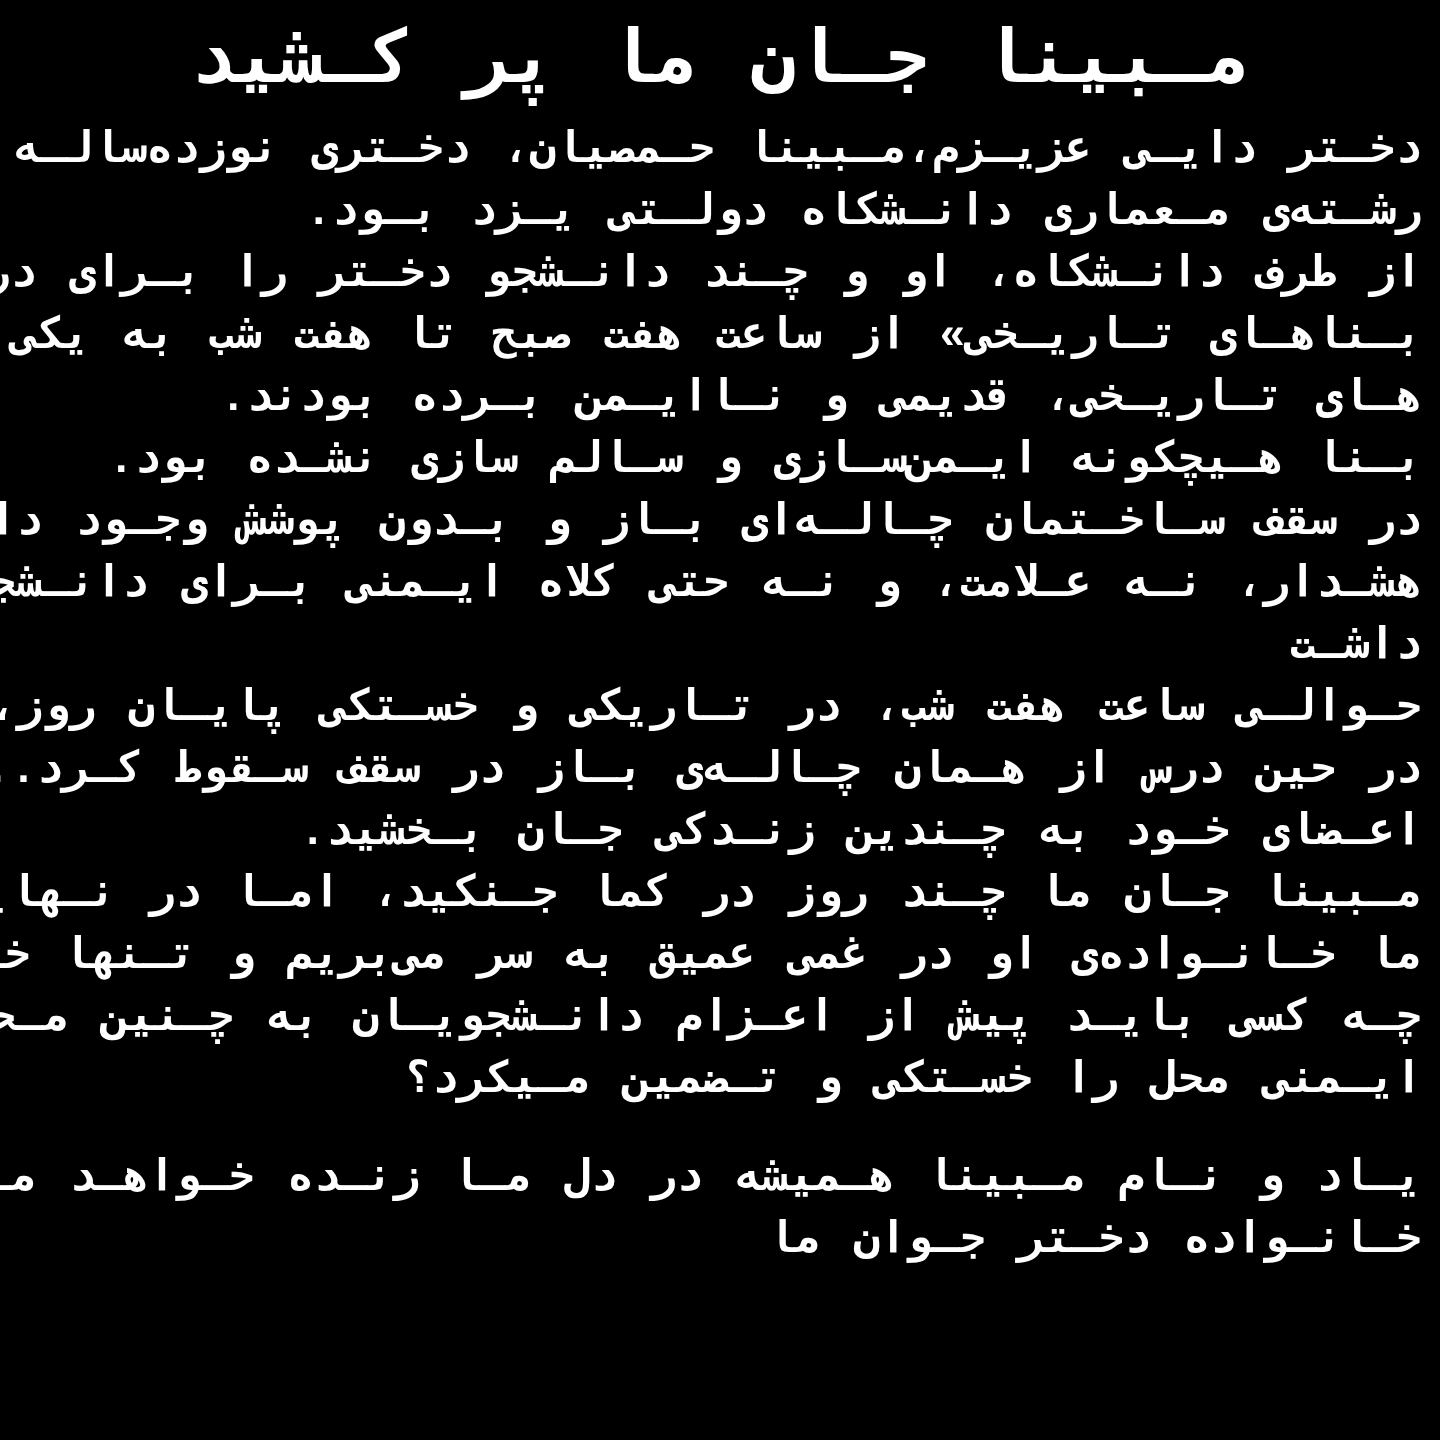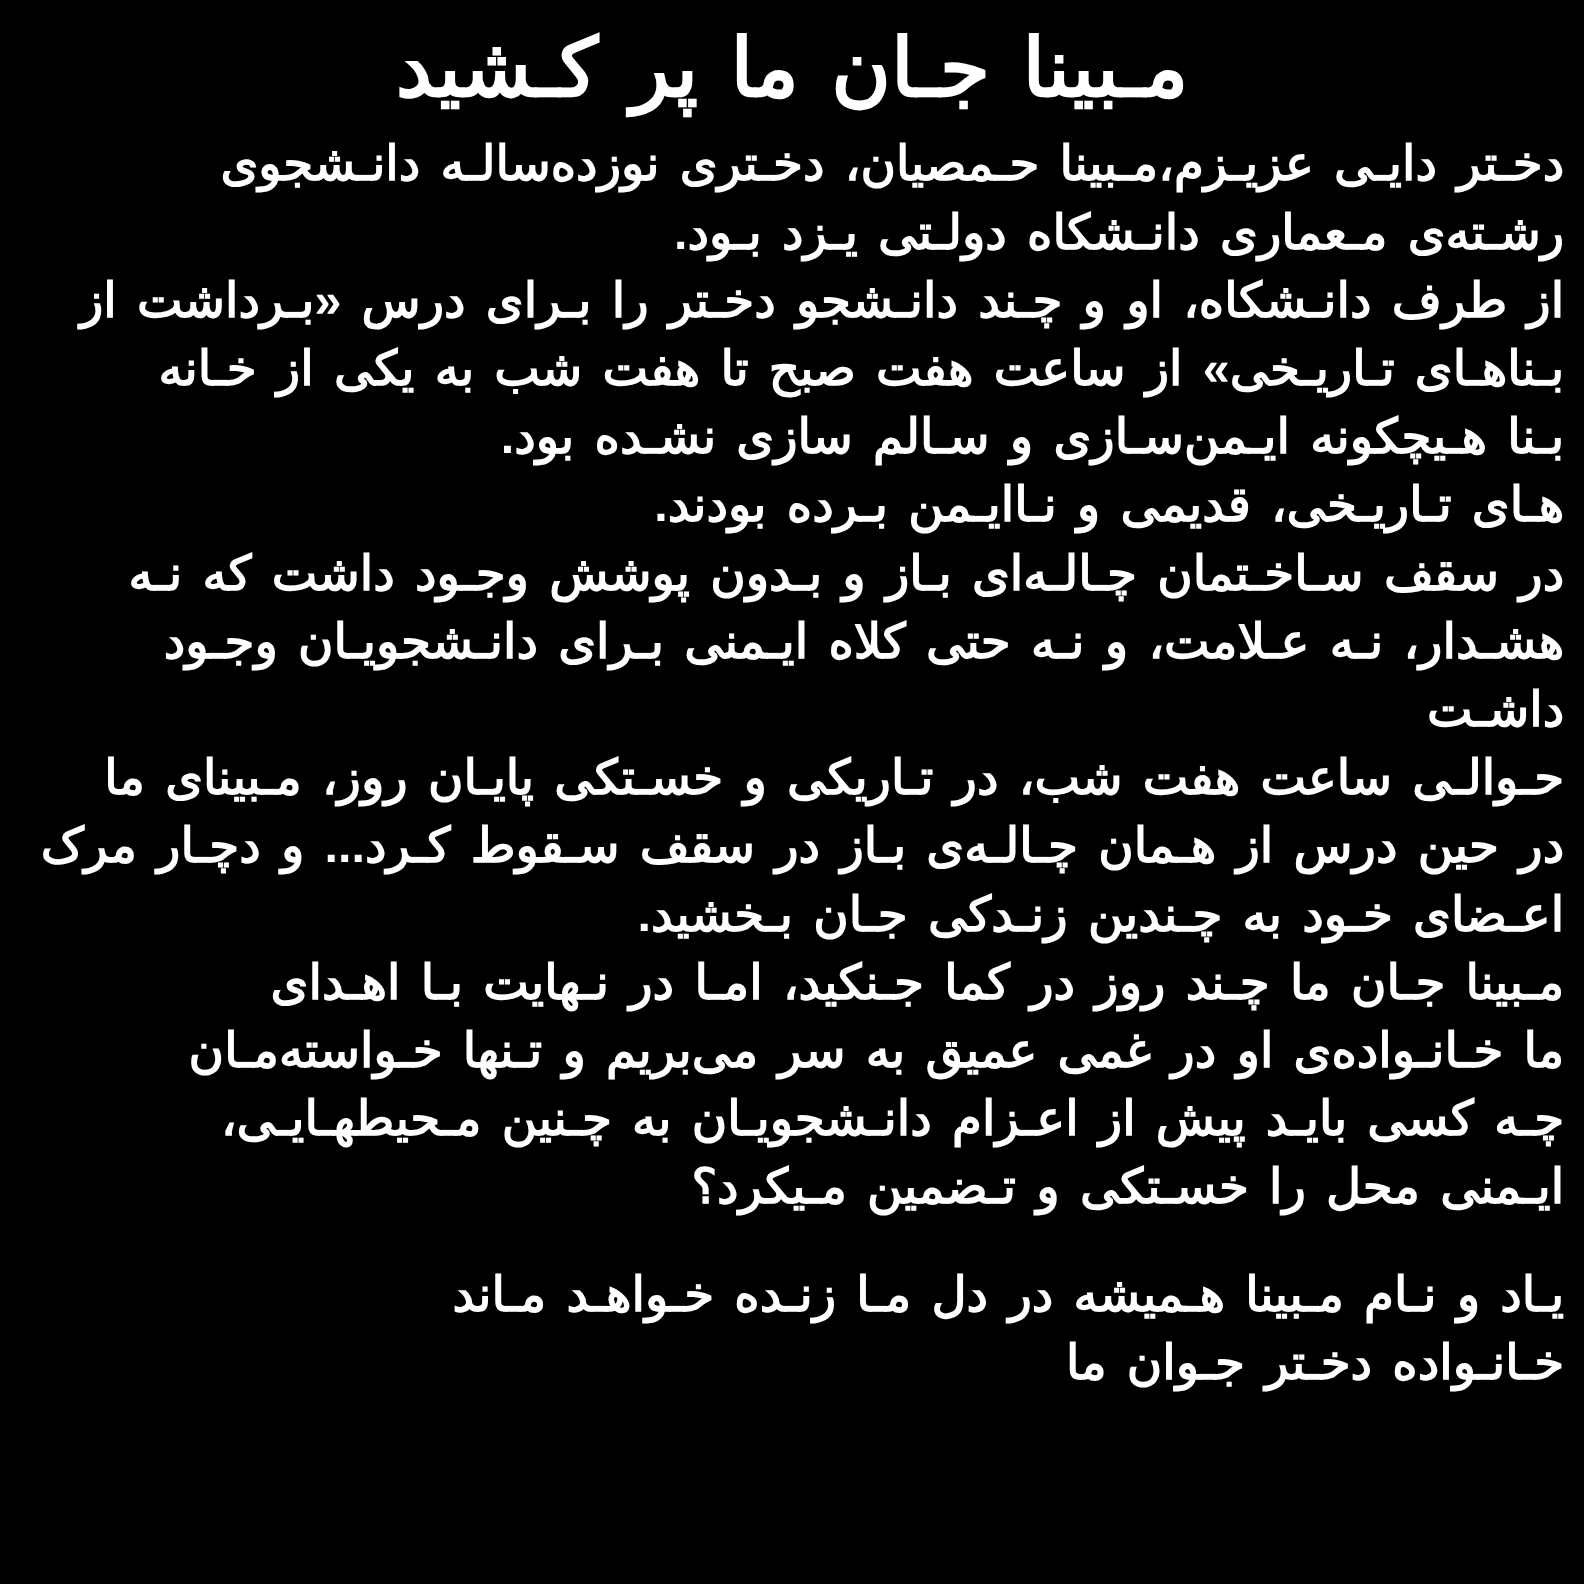--- a/index.html
+++ b/index.html
@@ -7,21 +7,21 @@
     padding: 0;
     background: #000000;
   }
   .page {
     position: relative;
     width: 1440px;
     height: 1440px;
     background: #000000;
     color: #ffffff;
     overflow: hidden;
-    font-family: Liberation Sans, sans-serif;
+    font-family: Liberation Mono, monospace;
     font-weight: bold;
     direction: rtl;
   }
   .title {
     text-align: center;
     font-size: 74px;
     line-height: 1.25;
     padding-top: 16px;
     letter-spacing: 0px;
     word-spacing: 0.12em;
@@ -46,22 +46,22 @@
 
 <div class="page">
 
   <div class="title">مـبینا جـان ما پر کـشید</div>
 
   <div class="memorial-body">
     <div class="line">دخـتر دایـی عزیـزم،مـبینا حـمصیان، دخـتری نوزده‌سالـه دانـشجوی</div>
     <div class="line">رشـته‌ی مـعماری دانـشکاه دولـتی یـزد بـود.</div>
     <div class="line">از طرف دانـشکاه، او و چـند دانـشجو دخـتر را بـرای درس «بـرداشت از</div>
     <div class="line">بـناهـای تـاریـخی» از ساعت هفت صبح تا هفت شب به یکی از خـانه</div>
+    <div class="line">هـای تـاریـخی، قدیمی و نـاایـمن بـرده بودند.</div>
     <div class="line">بـنا هـیچکونه ایـمن‌سـازی و سـالم سازی نشـده بود.</div>
-    <div class="line">هـای تـاریـخی، قدیمی و نـاایـمن بـرده بودند.</div>
     <div class="line">در سقف سـاخـتمان چـالـه‌ای بـاز و بـدون پوشش وجـود داشت که نـه</div>
     <div class="line">هشـدار، نـه عـلامت، و نـه حتی کلاه ایـمنی بـرای دانـشجویـان وجـود</div>
     <div class="line">داشـت</div>
     <div class="line">حـوالـی ساعت هفت شب، در تـاریکی و خسـتکی پایـان روز، مـبینای ما</div>
     <div class="line">در حین درس از هـمان چـالـه‌ی بـاز در سقف سـقوط کـرد... و دچـار مرک</div>
     <div class="line">اعـضای خـود به چـندین زنـدکی جـان بـخشید.</div>
     <div class="line">مـبینا جـان ما چـند روز در کما جـنکید، امـا در نـهایت بـا اهـدای</div>
     <div class="line">ما خـانـواده‌ی او در غمی عمیق به سر می‌بریم و تـنها خـواسته‌مـان</div>
     <div class="line">چـه کسی بایـد پیش از اعـزام دانـشجویـان به چـنین مـحیطهـایـی،</div>
     <div class="line">ایـمنی محل را خسـتکی و تـضمین مـیکرد؟</div>

